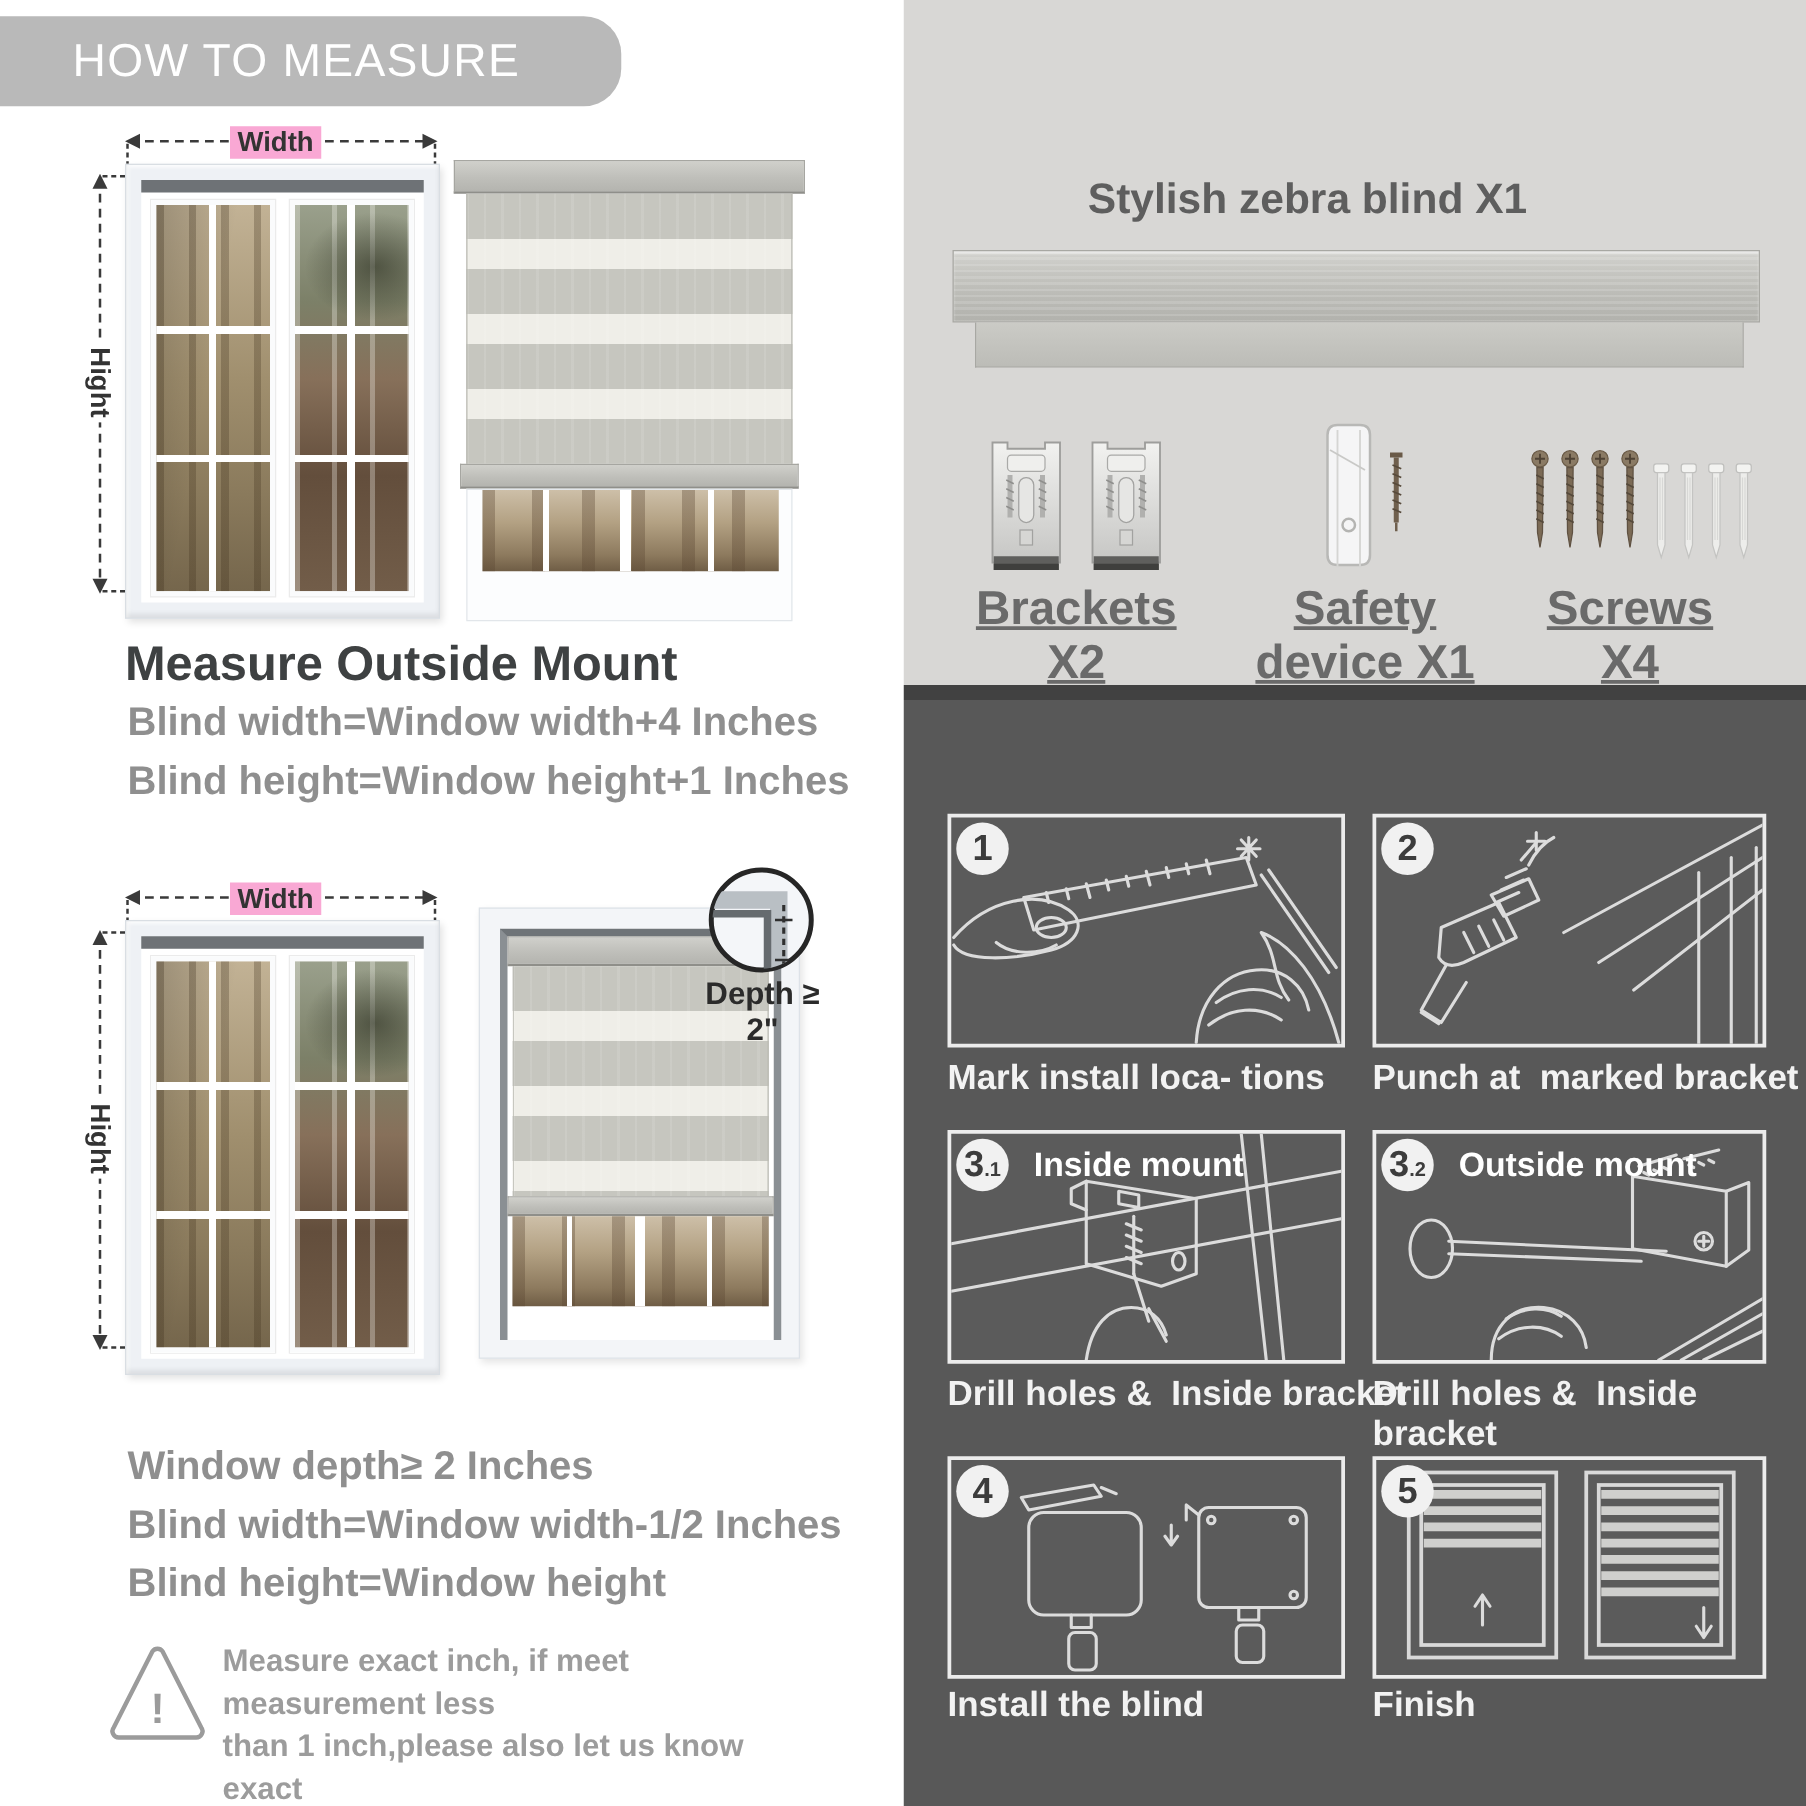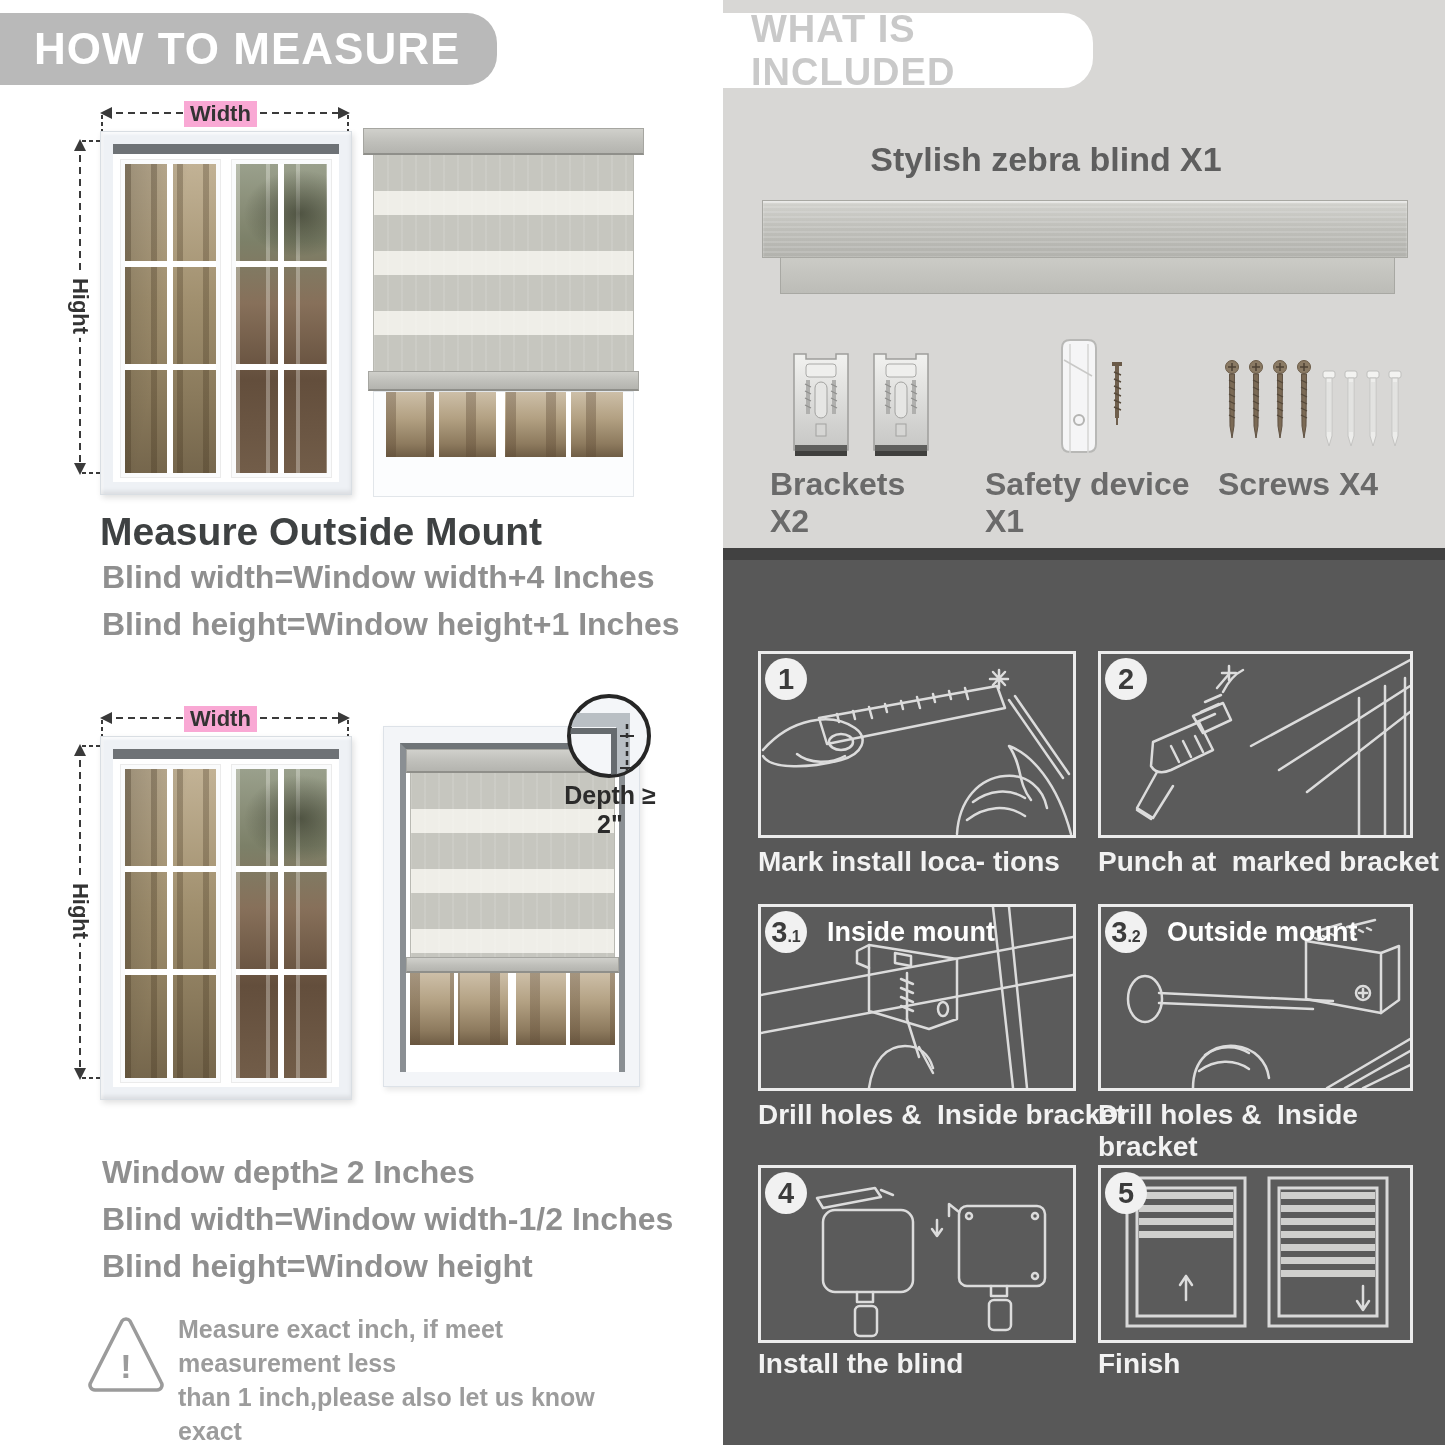--- a/index.html
+++ b/index.html
@@ -3,21 +3,21 @@
 <meta charset="utf-8">
 <style>
   html,body{margin:0;padding:0;background:#fff;}
   #canvas{position:relative;width:1445px;height:1445px;background:#fff;overflow:hidden;
           font-family:"Liberation Sans",sans-serif;}
   .abs{position:absolute;}
   
   .howto-header{position:absolute;left:0;top:13px;width:497px;height:72px;
     background:var(--header-gray,#b9b9b9);border-radius:0 30px 30px 0;
     display:flex;align-items:center;padding-left:34px;box-sizing:border-box;}
-  .howto-header span{color:var(--header-text,#fff);font-size:44px;font-weight:bold;letter-spacing:1px;}
+  .howto-header span{color:var(--header-text,#fff);font-size:37px;font-weight:normal;letter-spacing:1px;margin-left:24px;}
   .mheading{position:absolute;margin:0;color:var(--heading-text,#3e4142);font-size:39px;font-weight:bold;}
   .bline{position:absolute;margin:0;color:var(--body-text,#8f8f8f);font-size:32px;font-weight:bold;}
   .dimlabel{position:absolute;font-size:22px;font-weight:bold;color:#333;background:#f9a8d4;padding:0 6px;}
   .hlabel{transform:rotate(90deg);transform-origin:center;background:#fff;padding:0 4px;}
   .depthlabel{position:absolute;font-size:25px;font-weight:bold;color:#2b2b2b;text-align:center;}
   .warn-text{position:absolute;margin:0;color:var(--muted-text,#9c9c9c);font-size:25px;line-height:34px;
     font-weight:600;white-space:pre-line;}
   
   .figA{position:absolute;width:300px;height:402px;}
   .wframe{position:absolute;left:44px;top:38px;width:250px;height:362px;background:#eef1f5;
@@ -69,21 +69,21 @@
     border-radius:0 30px 30px 0;display:flex;align-items:center;padding-left:28px;box-sizing:border-box;}
   .included-label span{color:var(--included-header-text,#c9c9c9);font-size:38px;font-weight:bold;letter-spacing:1px;}
   .product-title{position:absolute;left:685px;top:140px;width:722px;text-align:center;
     color:#5e5e5e;font-size:34px;font-weight:bold;}
   .headrail-main{position:absolute;left:762px;top:200px;width:646px;height:58px;
     background:repeating-linear-gradient(180deg,rgba(255,255,255,.14) 0 2px,rgba(0,0,0,0) 2px 5px),
     linear-gradient(180deg,#d2d2ce 0%,#c0c0bb 45%,#b2b2ad 100%);
     border:1px solid #a8a8a3;box-sizing:border-box;box-shadow:inset 0 2px 2px rgba(255,255,255,.5);}
   .headrail-lower{position:absolute;left:780px;top:258px;width:615px;height:36px;
     background:linear-gradient(180deg,#cbcbc6,#bcbcb7);border:1px solid #a8a8a3;border-top:none;box-sizing:border-box;}
-  .item-label{position:absolute;top:466px;color:var(--item-text,#6a6a6a);font-size:32px;font-weight:bold;text-align:left;}
+  .item-label{position:absolute;top:466px;color:var(--item-text,#6a6a6a);font-size:38px;font-weight:bold;text-align:center;text-decoration:underline;}
   .divider-strip{position:absolute;left:723px;top:548px;width:722px;height:12px;background:var(--divider,#414141);}
   .mount-panel{position:absolute;left:723px;top:560px;width:722px;height:885px;background:var(--dark-panel,#585858);}
   .mount-label{position:absolute;left:723px;top:563px;width:596px;height:72px;background:#fff;
     border-radius:0 28px 28px 0;display:flex;align-items:center;padding-left:34px;box-sizing:border-box;}
   .mount-label span{color:var(--mount-header-text,#454545);font-size:41px;font-weight:bold;letter-spacing:1px;}
   .step-panel{position:absolute;border:3px solid #ececec;background:rgba(255,255,255,.02);box-sizing:border-box;}
   .badge{position:absolute;left:4px;top:4px;width:42px;height:42px;border-radius:50%;background:#f1f1f1;
     display:flex;align-items:center;justify-content:center;color:#3c3c3c;font-weight:bold;font-size:29px;}
   .badge .sub{font-size:16px;margin-top:10px;}
   .step-tag{position:absolute;left:66px;top:10px;color:#fff;font-size:27px;font-weight:bold;}
@@ -200,23 +200,20 @@
 
   <svg class="abs" style="left:86px;top:1312px" width="80" height="86" viewBox="0 0 80 86">
     <path d="M36,9 a5,5 0 0 1 8,0 L75,70 a5,5 0 0 1 -4,8 H9 a5,5 0 0 1 -4,-8 Z" fill="none" stroke="#9b9b9b" stroke-width="3.5" stroke-linejoin="round"></path>
     <text x="40" y="66" text-anchor="middle" font-size="34" font-weight="bold" fill="#9b9b9b">!</text>
   </svg>
   <p class="warn-text" style="left:178px;top:1312px;width:470px">Measure exact inch, if meet measurement less
 than 1 inch,please also let us know exact
 measurement, please do not leave it</p>
 
   <div class="included-panel"></div>
-  <div class="included-label">
-    <span>WHAT IS INCLUDED</span>
-  </div>
   <div class="product-title">Stylish zebra blind X1</div>
   <div class="headrail-main"></div>
   <div class="headrail-lower"></div>
 
   <svg class="abs" style="left:788px;top:350px" width="66" height="114" viewBox="0 0 66 114">
     <defs>
         <linearGradient id="bg1" x1="0" y1="0" x2="0" y2="1">
       <stop offset="0" stop-color="#f2f2f0"></stop>
           <stop offset=".5" stop-color="#dcdcda"></stop>
           <stop offset="1" stop-color="#c6c6c4"></stop>

